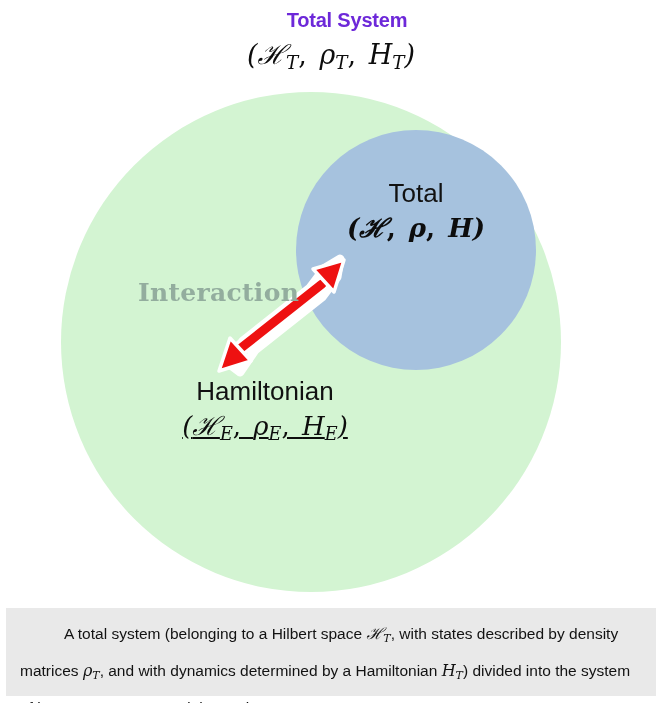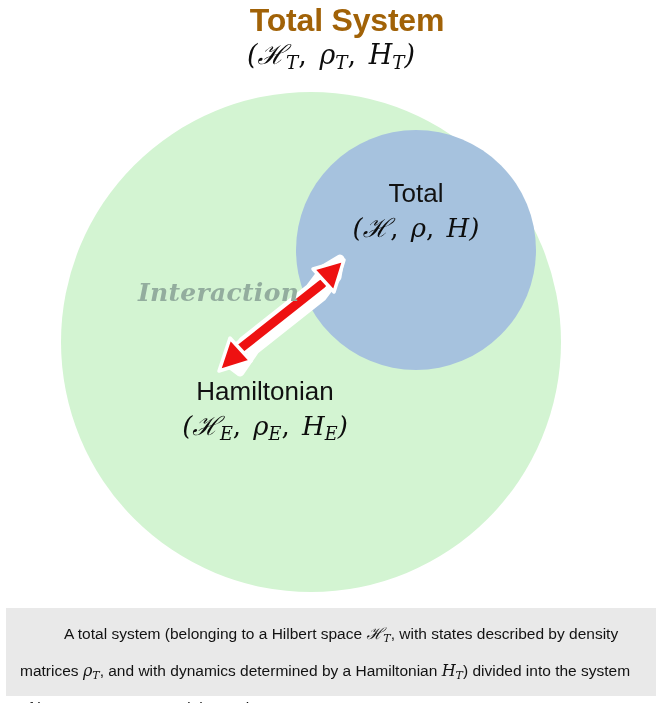--- a/index.html
+++ b/index.html
@@ -29,23 +29,23 @@
   
   #title-block {
     position: absolute;
     left: 0;
     top: 4px;
     width: 662px;
     text-align: center;
   }
   #total-system-title {
     font-family: "Liberation Sans", sans-serif;
-    font-size: 32px;
+    font-size: 20px;
     font-weight: 700;
-    color: #a16207;
+    color: #6d28d9;
     line-height: 33px;
     letter-spacing: -0.2px;
     margin-left: 32px;
   }
   .mathline {
     font-family: "DejaVu Serif", "Liberation Serif", serif;
     font-size: 27px;
     color: #0d0d0d;
     line-height: 36px;
     white-space: nowrap;
@@ -95,43 +95,42 @@
     top: 177px;
     width: 240px;
     text-align: center;
   }
   #system-name {
     font-family: "Liberation Sans", sans-serif;
     font-size: 26px;
     color: #111111;
     line-height: 32px;
   }
-  #system-label .mathline { font-size: 26px; line-height: 38px; }
+  #system-label .mathline { font-size: 26px; line-height: 38px; font-weight: bold; }
 
   #environment-label {
     position: absolute;
     left: 110px;
     top: 375px;
     width: 310px;
     text-align: center;
   }
   #environment-name {
     font-family: "Liberation Sans", sans-serif;
     font-size: 26px;
     color: #111111;
     line-height: 32px;
   }
-  #environment-label .mathline { font-size: 26px; line-height: 38px; }
+  #environment-label .mathline { font-size: 26px; line-height: 38px; text-decoration: underline; }
 
   #interaction-label {
     position: absolute;
     left: 138px;
     top: 278px;
     font-family: "DejaVu Serif", "Liberation Serif", serif;
-    font-style: italic;
     font-weight: 700;
     font-size: 25px;
     color: #93ad9e;
     letter-spacing: 0.3px;
   }
 
   
   #interaction-arrow {
     position: absolute;
     left: 0;

